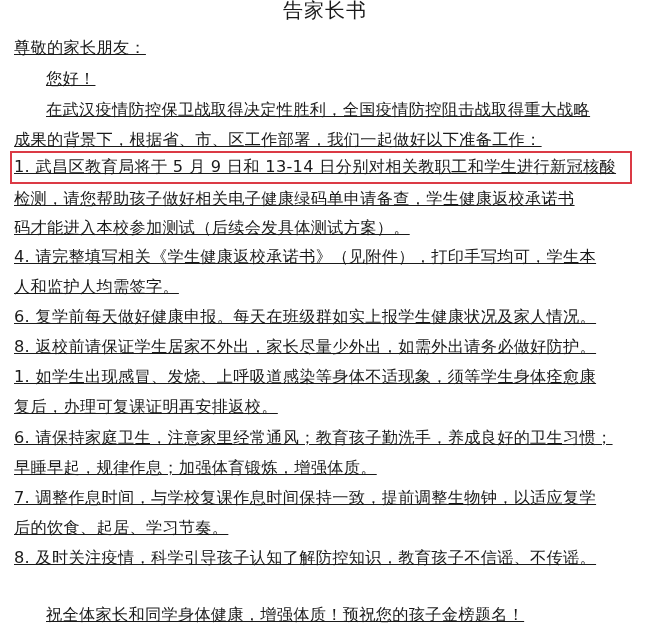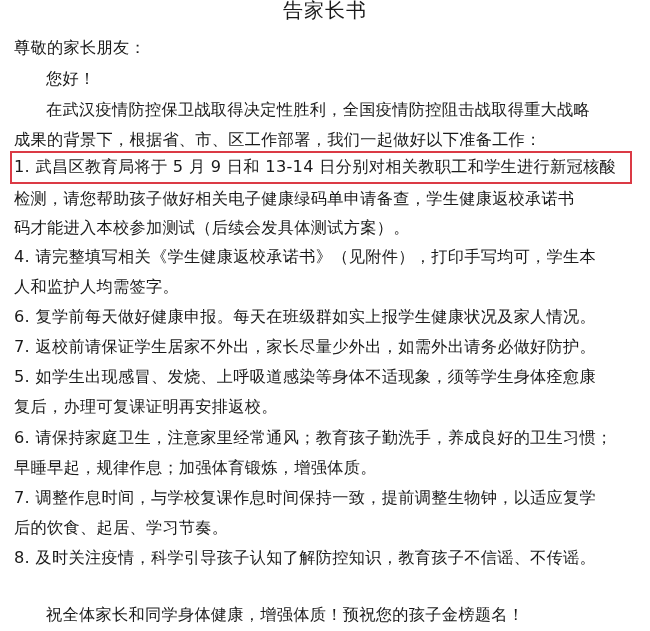--- a/index.html
+++ b/index.html
@@ -8,21 +8,21 @@
     font-family: "DejaVu Sans", "Liberation Sans", sans-serif;
     color: #1a1a1a;
   }
   .title {
     position: absolute; left: 0; right: 0; top: -6px;
     text-align: center; font-size: 20px; letter-spacing: 1px;
     line-height: 32px;
   }
   .line {
     position: absolute; left: 14px; white-space: nowrap;
-    font-size: 16.2px; line-height: 24px; letter-spacing: 0.3px;
+    font-size: 16.2px; line-height: 24px; letter-spacing: 0.3px; text-decoration: underline;
   }
   .indent { left: 46px; }
   .highlight-box {
     position: absolute; left: 10px; top: 151px; width: 618px; height: 29px;
     border: 2.5px solid #db3a45; box-sizing: content-box;
   }
 </style>
 </head>
 <body>
 
@@ -38,23 +38,23 @@
   <div class="highlight-box"></div>
   <div class="line" style="top:155px">1. 武昌区教育局将于 5 月 9 日和 13-14 日分别对相关教职工和学生进行新冠核酸</div>
   <div class="line" style="top:187px">检测，请您帮助孩子做好相关电子健康绿码单申请备查，学生健康返校承诺书</div>
   <div class="line" style="top:216px">码才能进入本校参加测试（后续会发具体测试方案）。</div>
 
   <div class="line" style="top:245px">4. 请完整填写相关《学生健康返校承诺书》（见附件），打印手写均可，学生本</div>
   <div class="line" style="top:275px">人和监护人均需签字。</div>
 
   <div class="line" style="top:305px">6. 复学前每天做好健康申报。每天在班级群如实上报学生健康状况及家人情况。</div>
 
-  <div class="line" style="top:335px">7. 返校前请保证学生居家不外出，家长尽量少外出，如需外出请务必做好防护。</div>
+  <div class="line" style="top:335px">8. 返校前请保证学生居家不外出，家长尽量少外出，如需外出请务必做好防护。</div>
 
-  <div class="line" style="top:365px">5. 如学生出现感冒、发烧、上呼吸道感染等身体不适现象，须等学生身体痊愈康</div>
+  <div class="line" style="top:365px">1. 如学生出现感冒、发烧、上呼吸道感染等身体不适现象，须等学生身体痊愈康</div>
   <div class="line" style="top:395px">复后，办理可复课证明再安排返校。</div>
 
   <div class="line" style="top:426px">6. 请保持家庭卫生，注意家里经常通风；教育孩子勤洗手，养成良好的卫生习惯；</div>
   <div class="line" style="top:456px">早睡早起，规律作息；加强体育锻炼，增强体质。</div>
 
   <div class="line" style="top:486px">7. 调整作息时间，与学校复课作息时间保持一致，提前调整生物钟，以适应复学</div>
   <div class="line" style="top:516px">后的饮食、起居、学习节奏。</div>
 
   <div class="line" style="top:546px">8. 及时关注疫情，科学引导孩子认知了解防控知识，教育孩子不信谣、不传谣。</div>
 

